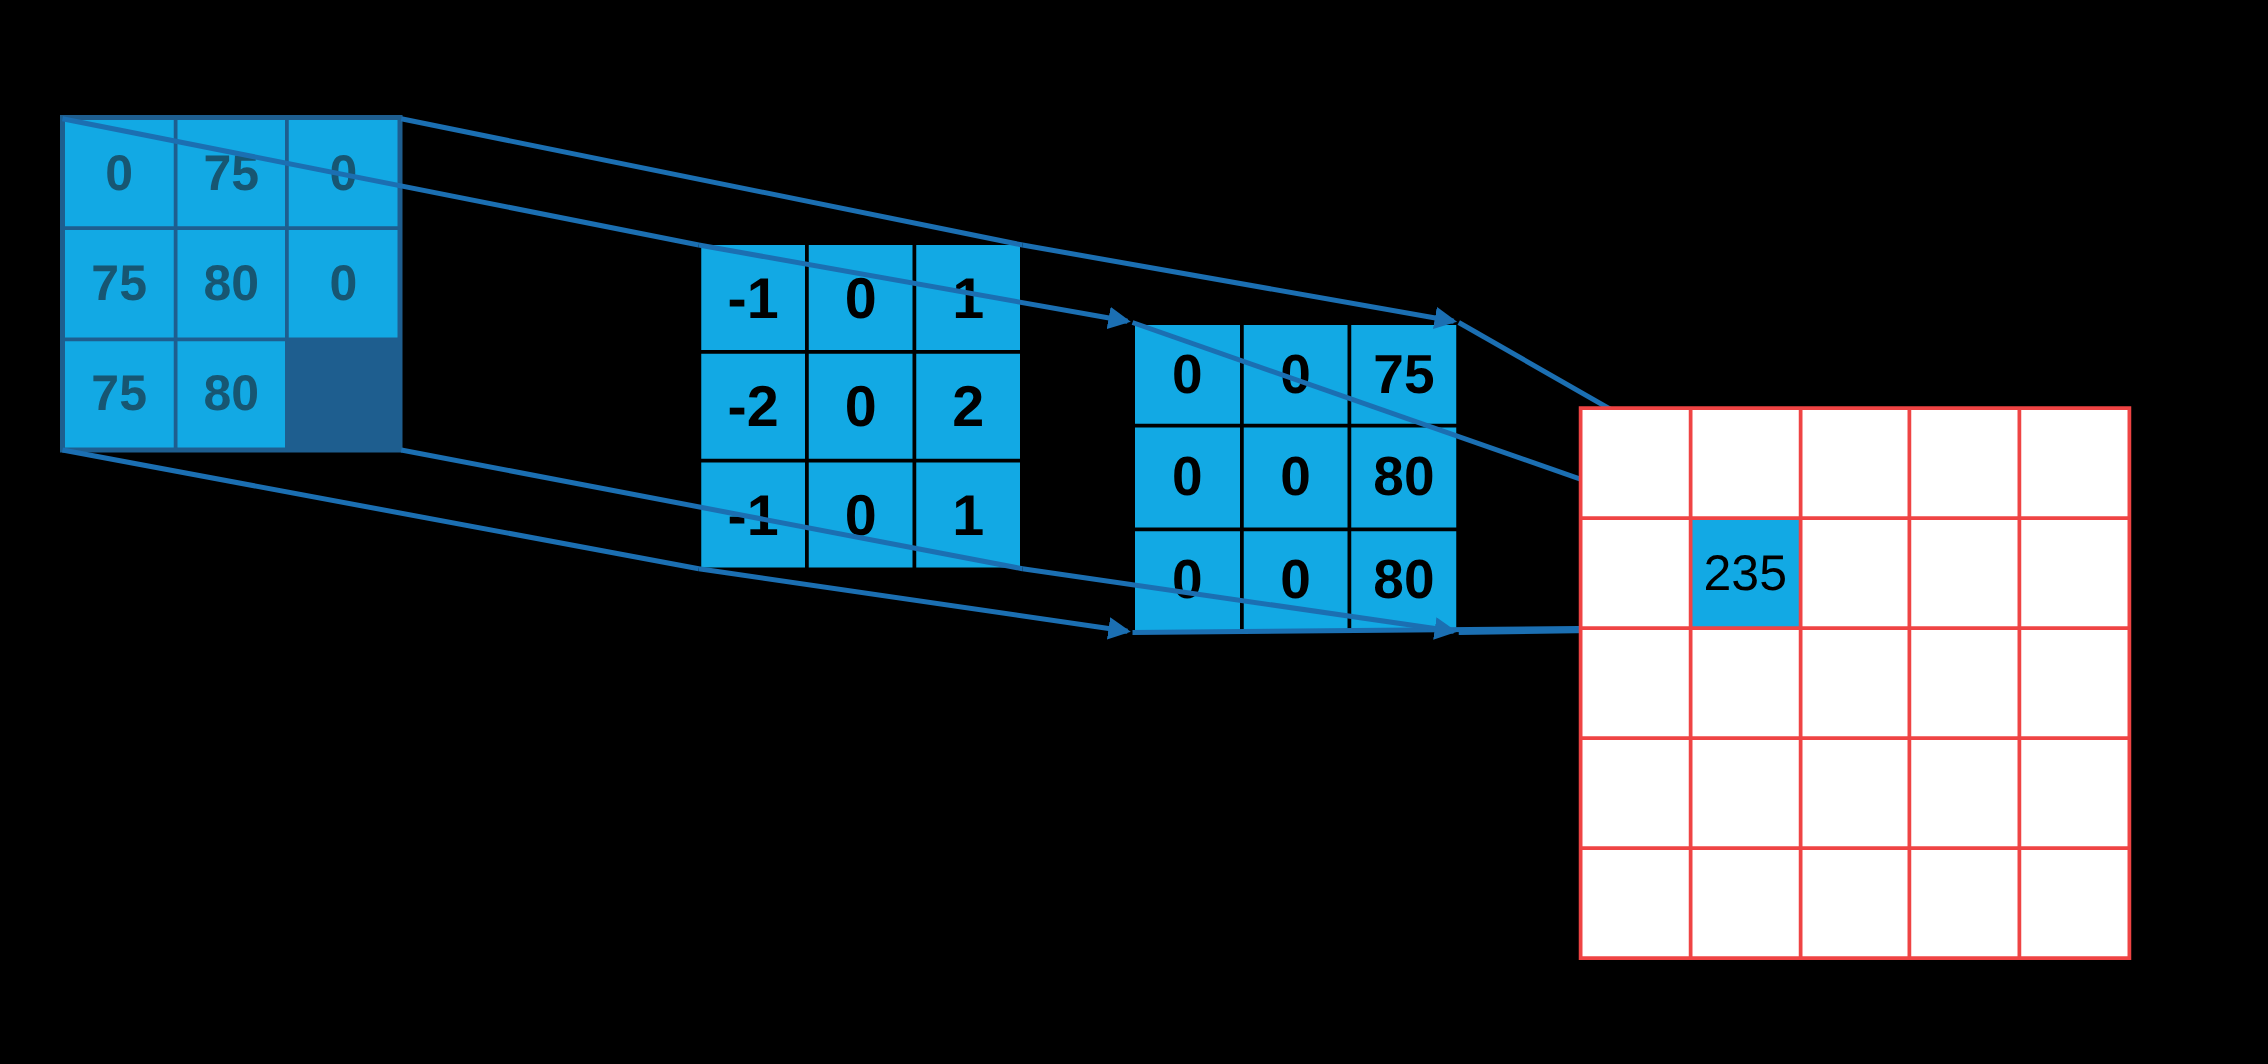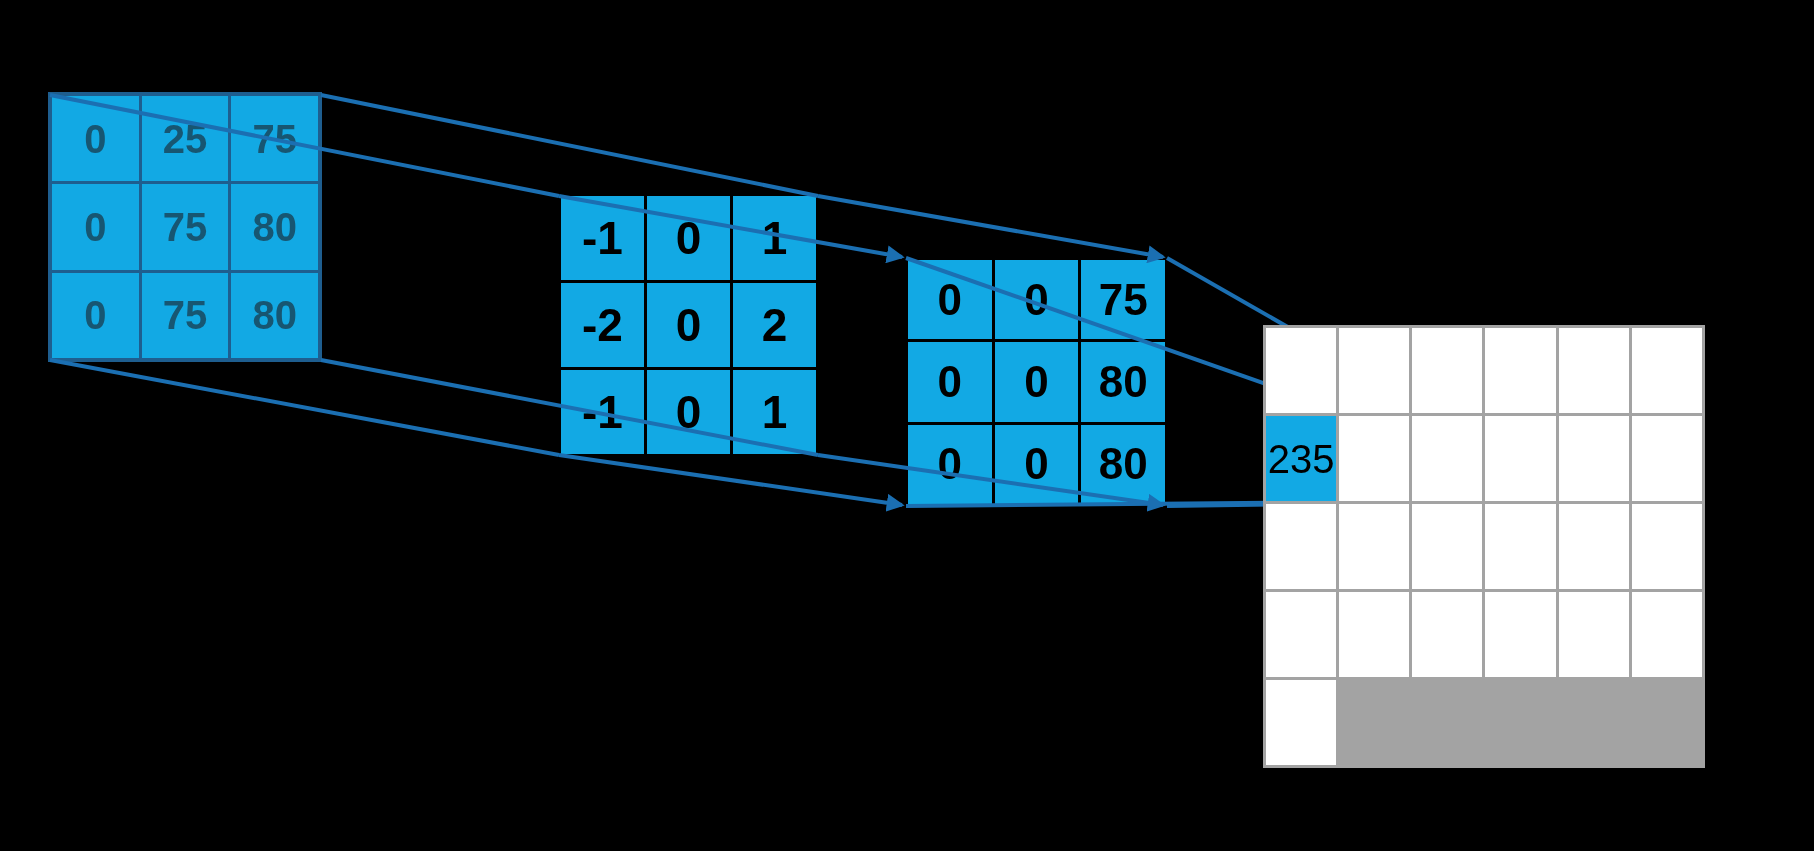--- a/index.html
+++ b/index.html
@@ -77,23 +77,23 @@
   .lines line{
     stroke:#1B6FB2;
     stroke-width:4;
     fill:none;
   }
   
   .grid-output{
     position:absolute;
     left:1263px; top:325px; width:442px; height:443px;
     box-sizing:border-box;
-    background:#a3a3a3;
+    background:#ef4444;
     display:grid;
-    grid-template-columns:repeat(6,1fr);
+    grid-template-columns:repeat(5,1fr);
     grid-template-rows:repeat(5,1fr);
     padding:3px; gap:3px;
   }
   .grid-output .ocell{
     background:#fff;
   }
   .grid-output .ocell.hl{
     background:#12A9E4;
     color:#000;
     font-weight:400;
@@ -104,21 +104,20 @@
     line-height:1;
   }
 </style>
 </head>
 <body>
 
 <div class="stage">
 
   <div class="matrix m-input">
     <div class="cell">0</div>
-    <div class="cell">25</div>
     <div class="cell">75</div>
     <div class="cell">0</div>
     <div class="cell">75</div>
     <div class="cell">80</div>
     <div class="cell">0</div>
     <div class="cell">75</div>
     <div class="cell">80</div>
   </div>
 
   <div class="matrix m-kernel">

